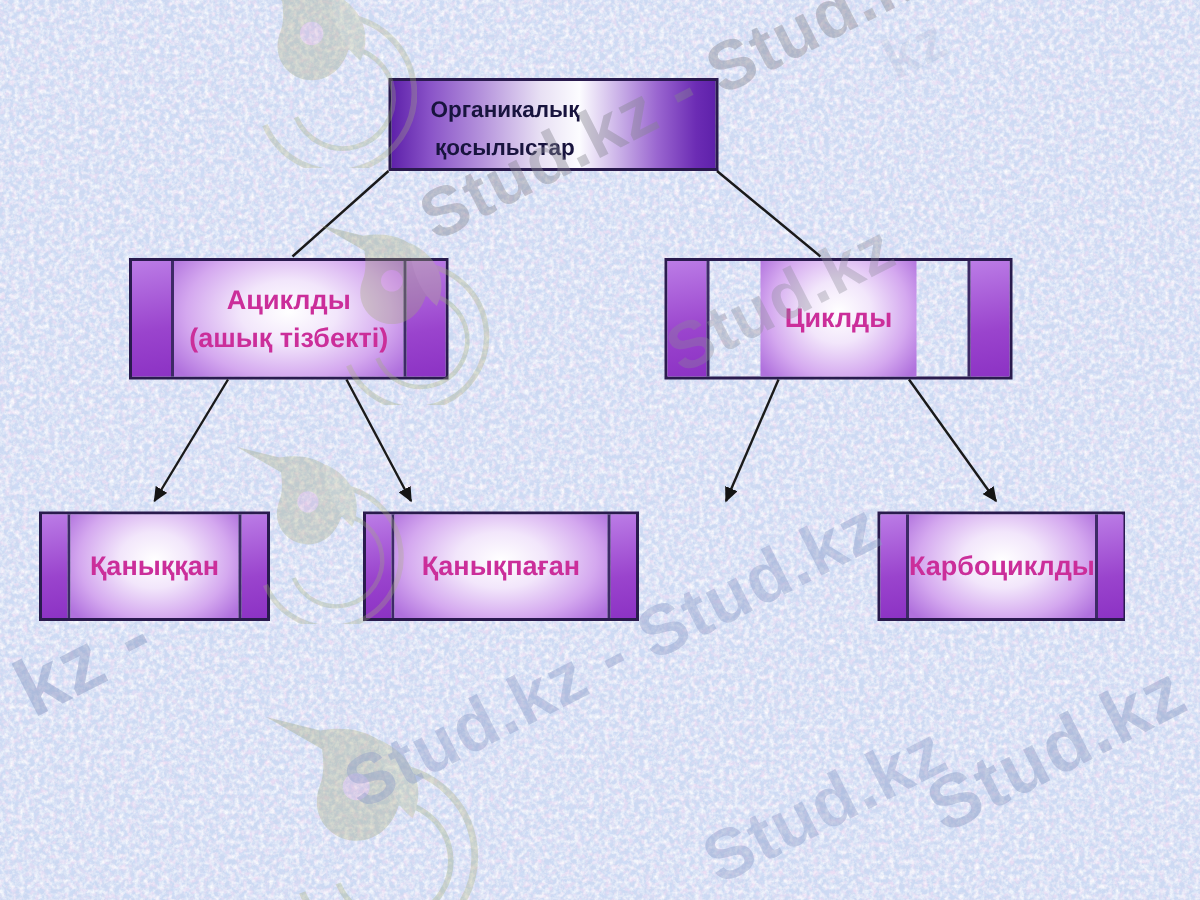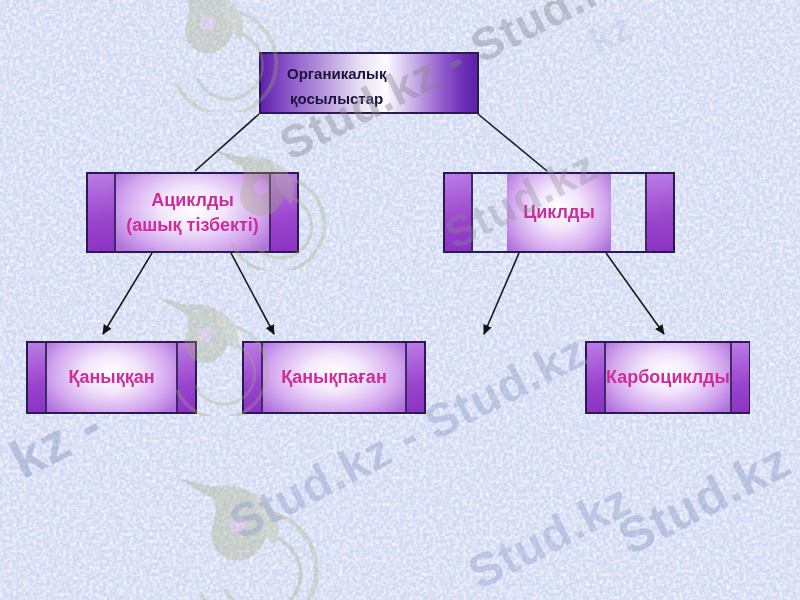--- a/index.html
+++ b/index.html
@@ -30,21 +30,21 @@
     color:#cb2e9a;font-weight:700;text-align:center;
   }
   .mid{top:172px;height:81px;}
   .mid .strip{width:26px;}
   .mid .center{font-size:18px;line-height:25px;}
   .node-acyclic{left:86px;width:213px;}
   .node-cyclic{left:443px;width:232px;gap:34px;}
   .leaf{top:341px;height:73px;}
   .leaf .strip{width:17px;}
   .leaf .center{font-size:18px;}
-  .node-saturated{left:26px;width:171px;}
+  .node-saturated{left:26px;width:154px;}
   .node-unsaturated{left:202px;width:184px;margin-left:40px;}
   .node-carbocyclic{left:408px;width:160px;}
   .node-heterocyclic{left:585px;width:165px;}
   
   .connectors{position:absolute;left:0;top:0;z-index:3;pointer-events:none;}
   
   .wm{
     position:absolute;z-index:6;font-weight:700;white-space:nowrap;
     transform:rotate(-27deg);transform-origin:0 50%;
     pointer-events:none;letter-spacing:1px;

